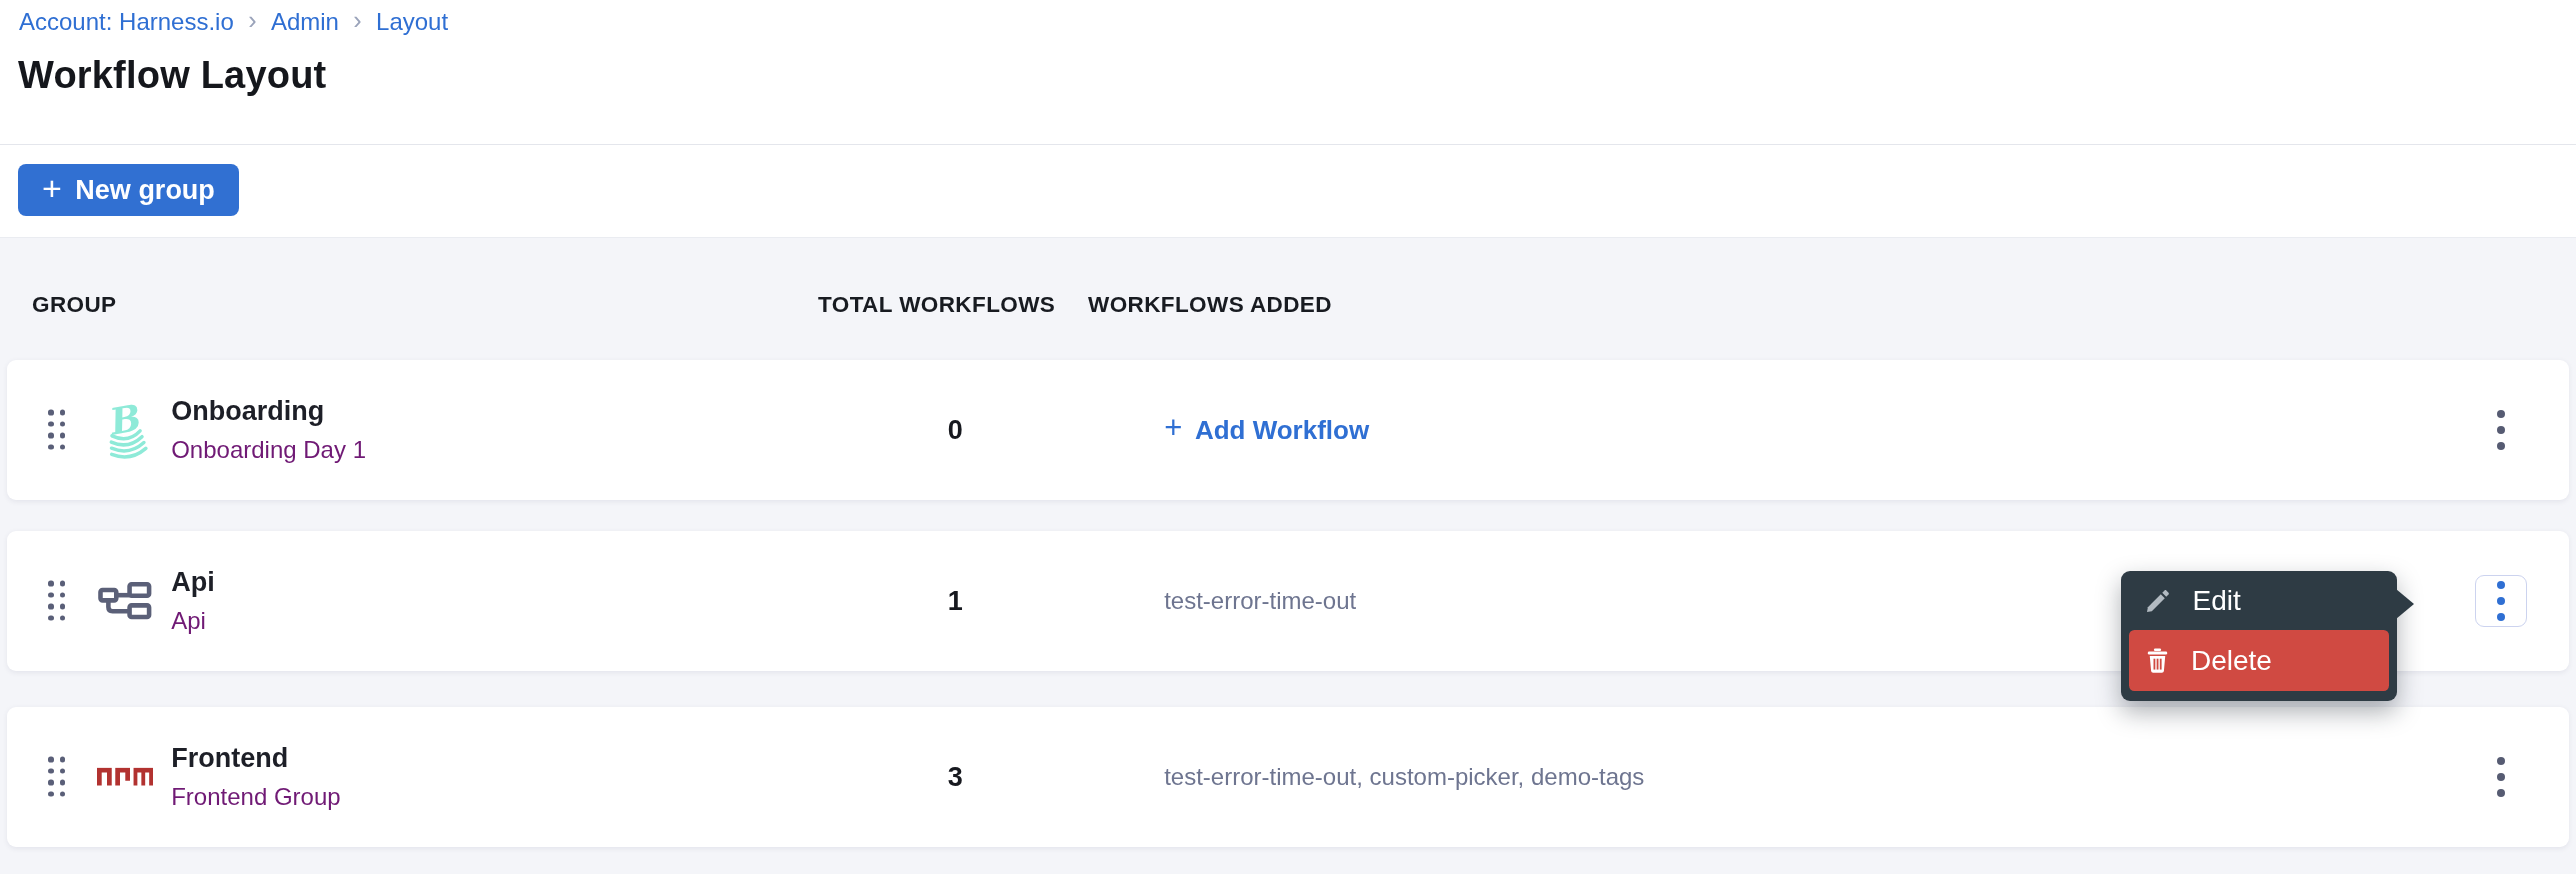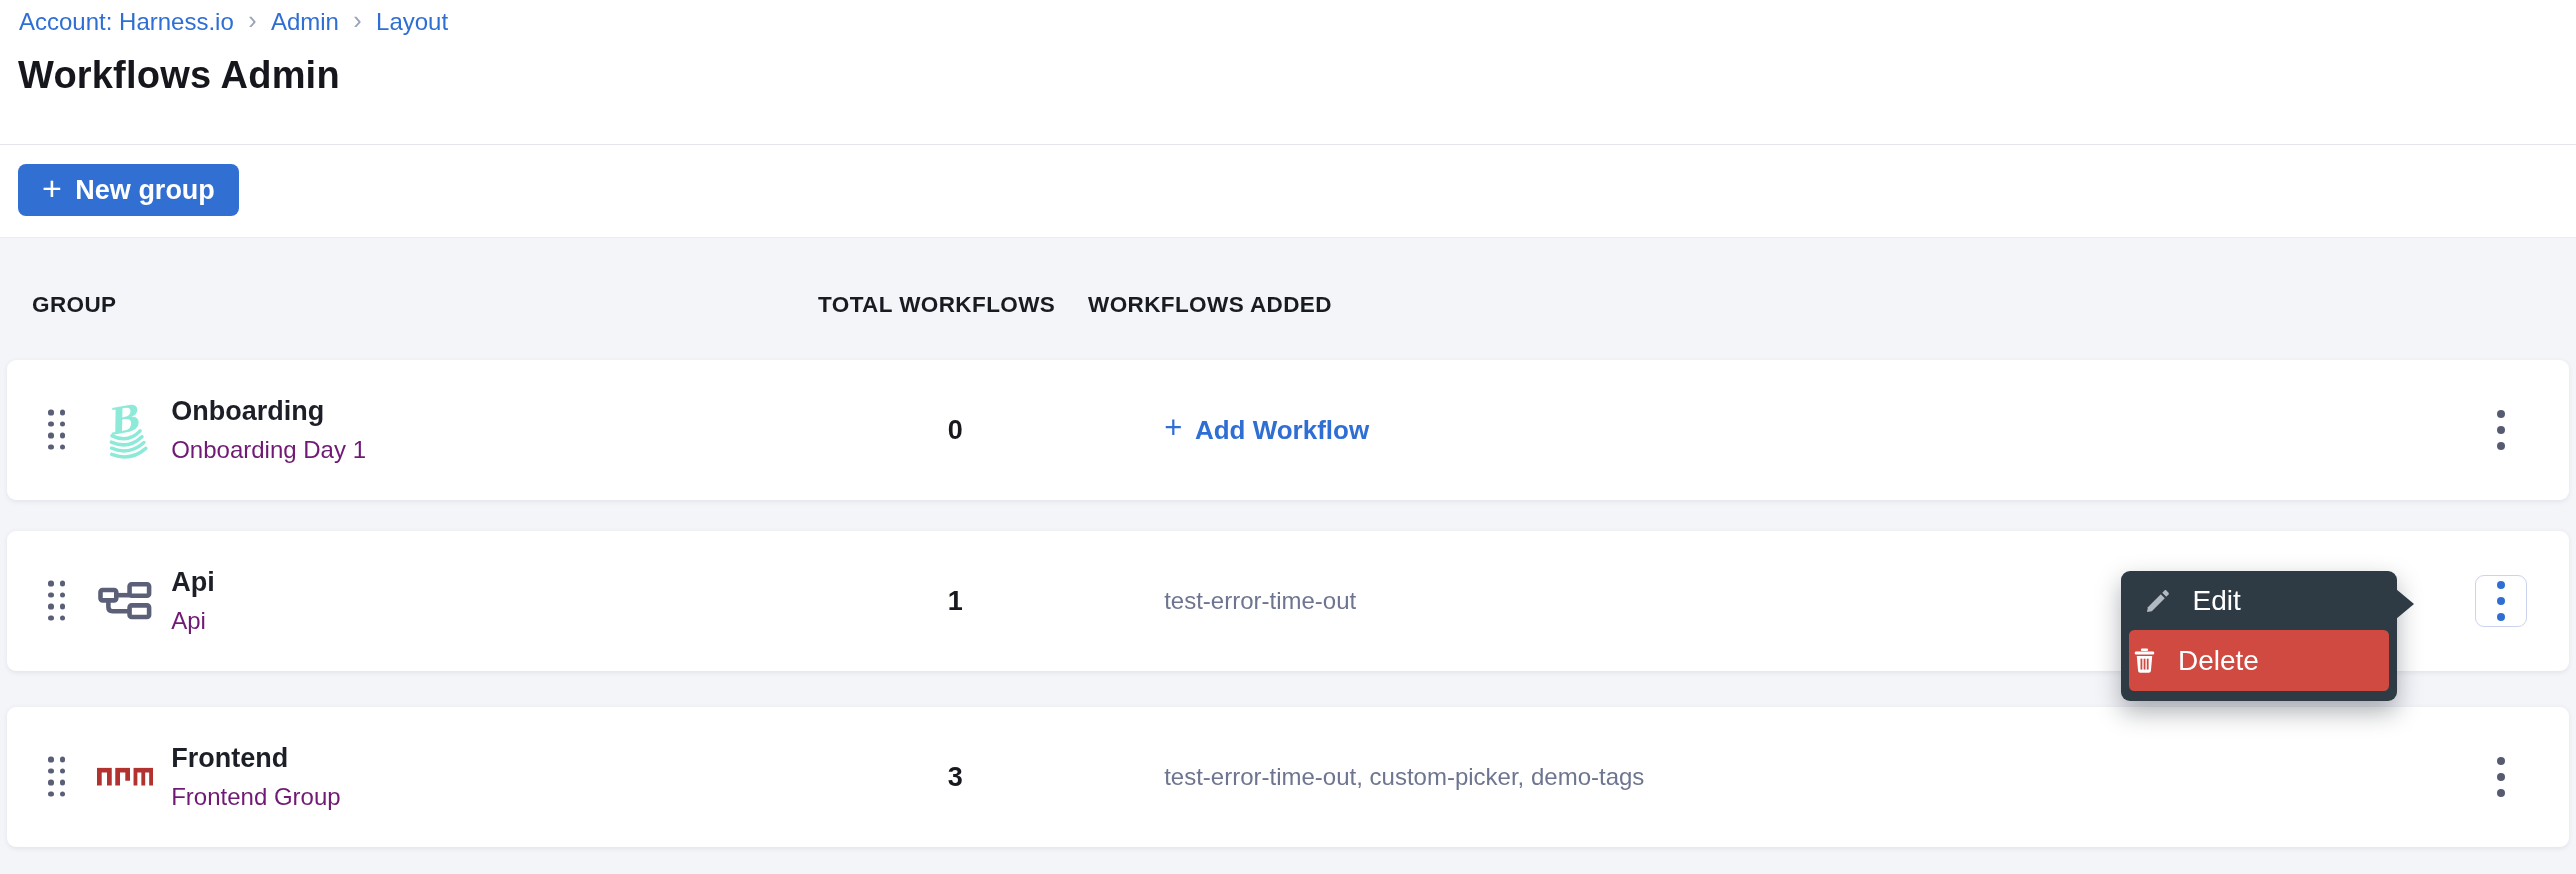--- a/index.html
+++ b/index.html
@@ -54,34 +54,34 @@
   .kebab.active { background:#ffffff; border:1.8px solid #ccd3ef; border-radius:9px; }
   .kebab.active i { background:#2f6fd3; }
 
   
   .context-menu { position:absolute; left:2121px; top:571px; width:276px; background:#2e3b44;
       border-radius:9px; padding-bottom:10px; box-shadow:0 10.8px 25px rgba(20,30,40,0.35); z-index:10; }
   .context-menu .arrow { position:absolute; right:-17px; top:18px; width:0; height:0;
       border-top:15.3px solid transparent; border-bottom:15.3px solid transparent; border-left:18px solid #2e3b44; }
   .menu-item { display:flex; align-items:center; height:59px; color:#ffffff; font-size:28px; cursor:pointer; }
   .menu-item.edit { padding-left:22.5px; gap:20px; }
-  .menu-item.delete { margin:0 8px; height:61px; background:#d04a42; border-radius:5.4px; padding-left:1px; gap:19px; }
+  .menu-item.delete { margin:0 8px; height:61px; background:#d04a42; border-radius:5.4px; padding-left:14px; gap:19px; }
 </style>
 </head>
 <body>
 
 <nav class="breadcrumb">
   <a>Account: Harness.io</a>
   <span class="sep">›</span>
   <a>Admin</a>
   <span class="sep">›</span>
   <a>Layout</a>
 </nav>
 
-<h1 class="page-title">Workflows Admin</h1>
+<h1 class="page-title">Workflow Layout</h1>
 <div class="top-divider"></div>
 
 <button class="new-group-btn">
   <span class="plus">+</span>
   <span>New group</span>
 </button>
 
 <section class="table-section">
 
   <div class="col-header h-group">GROUP</div>

